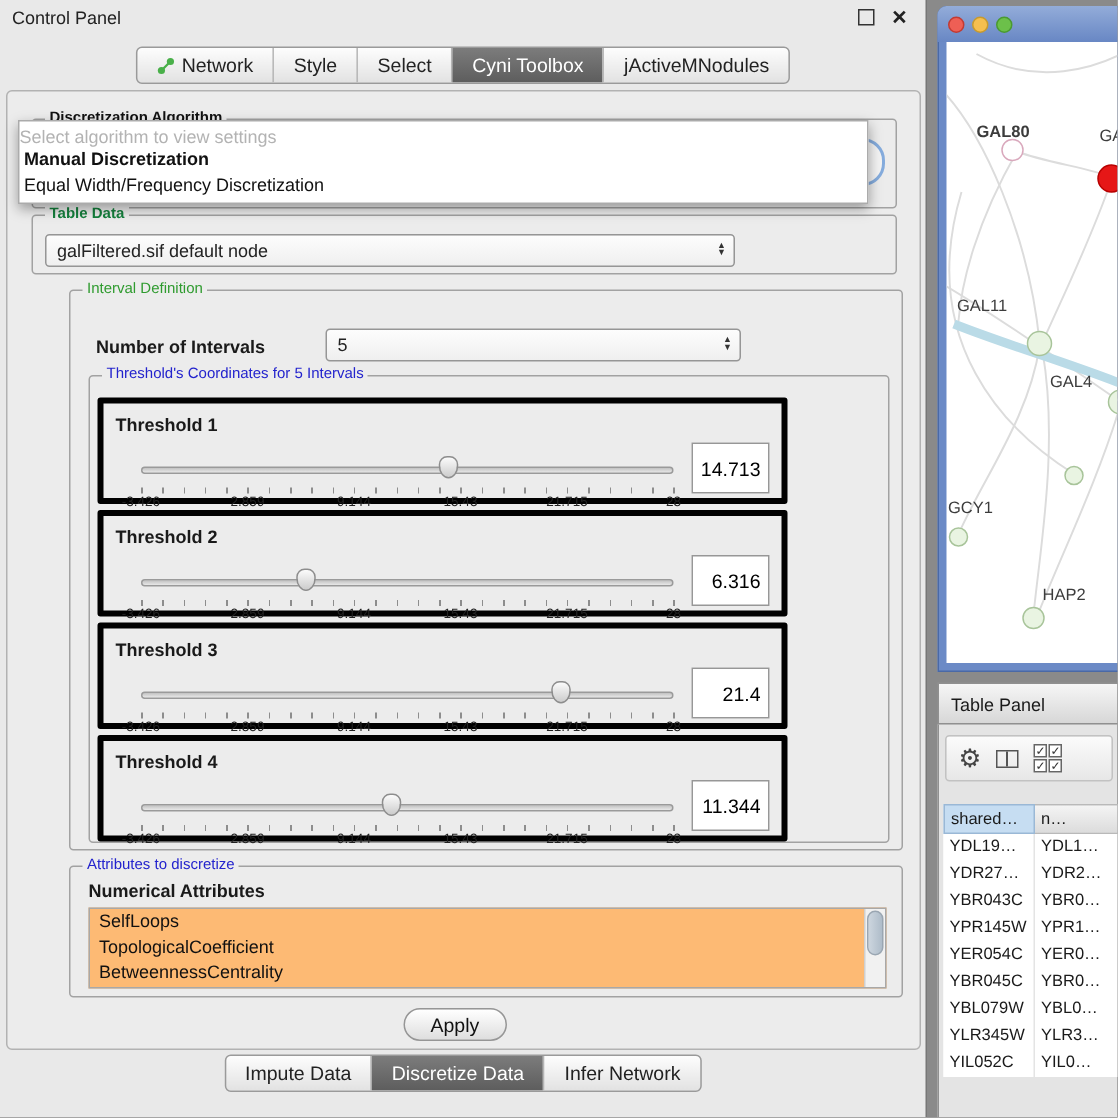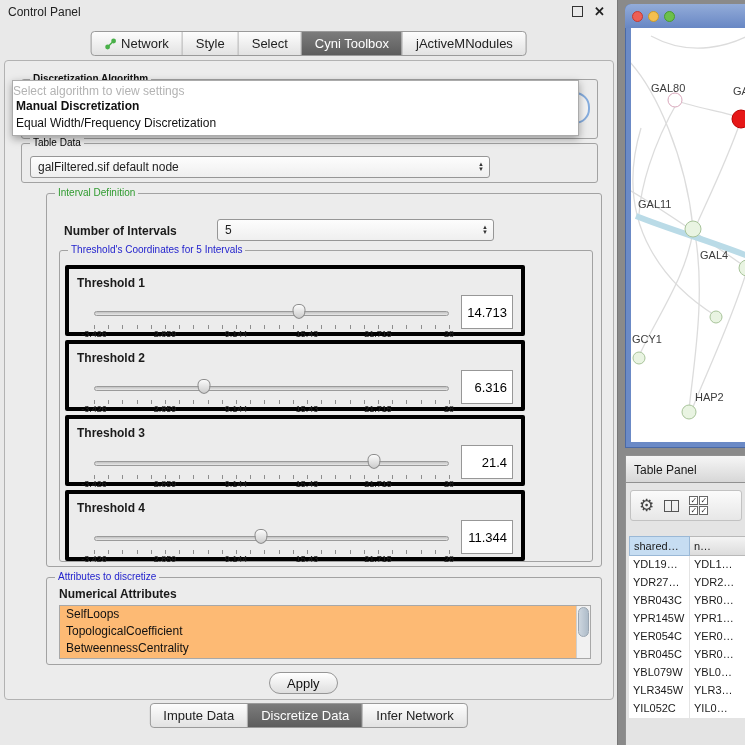--- a/index.html
+++ b/index.html
@@ -19,21 +19,21 @@
   .tabstrip.bottom{top:703px;left:50%;transform:translateX(-50%)}
   .tab{display:flex;align-items:center;gap:5px;padding:0 13px;font-size:13px;color:#222;border-right:1px solid #b5b5b5;white-space:nowrap}
   .tab:last-child{border-right:none}
   .tab.sel{background:linear-gradient(#7c7c7c,#5d5d5d);color:#fff}
 
   .mainpanel{position:absolute;left:4px;top:60px;width:610px;height:640px;background:#ececec;border:1px solid #b2b2b2;border-radius:4px}
 
   .groupbox{position:absolute;border:1px solid #a2a2a2;border-radius:3px}
   .gtitle{position:absolute;top:-8px;left:8px;background:#ececec;padding:0 3px;font-size:10px;line-height:14px;white-space:nowrap}
   .t-black{color:#111;font-weight:700}
-  .t-navy{color:#000000;font-weight:400}
+  .t-navy{color:#15803d;font-weight:700}
   .t-green{color:#2f9b2f}
   .t-blue{color:#2323cd}
 
   .combo{position:absolute;background:linear-gradient(#fdfdfd,#efefef);border:1px solid #969696;border-radius:3px;font-size:12px;display:flex;align-items:center;padding:0 22px 0 7px;color:#222;white-space:nowrap;overflow:hidden}
   .combo .arrows{position:absolute;right:5px;top:50%;transform:translateY(-50%);display:flex;flex-direction:column;font-size:6px;line-height:5px;color:#333}
 
   .focus-combo{position:absolute;border:2px solid #85acdd;border-radius:15px;background:#f3f3f3}
 
   
   .popup{position:absolute;left:12px;top:80px;width:567px;height:56px;background:#fff;border:1px solid #ababab;box-shadow:0 3px 8px rgba(0,0,0,.35);z-index:40;font-size:12px}
@@ -292,21 +292,21 @@
         </g>
         <path d="M5,188 C40,202 85,215 122,230" stroke="#badbe7" stroke-width="6" fill="none"></path>
         <circle cx="44" cy="72" r="7" fill="#ffffff" stroke="#d9a8bc"></circle>
         <circle cx="110" cy="91" r="9" fill="#e61717" stroke="#b80000"></circle>
         <circle cx="62" cy="201" r="8" fill="#e9f4e2" stroke="#a8c49a"></circle>
         <circle cx="116" cy="240" r="8" fill="#e9f4e2" stroke="#a8c49a"></circle>
         <circle cx="85" cy="289" r="6" fill="#e9f4e2" stroke="#a8c49a"></circle>
         <circle cx="8" cy="330" r="6" fill="#e9f4e2" stroke="#a8c49a"></circle>
         <circle cx="58" cy="384" r="7" fill="#e9f4e2" stroke="#a8c49a"></circle>
       </svg>
-      <span class="netlabel" style="left: 20px; top: 54px;">GAL80</span>
+      <span class="netlabel" style="left: 20px; top: 54px; font-weight: bold;">GAL80</span>
       <span class="netlabel" style="left: 102px; top: 57px;">GA</span>
       <span class="netlabel" style="left: 7px; top: 170px;">GAL11</span>
       <span class="netlabel" style="left: 69px; top: 221px;">GAL4</span>
       <span class="netlabel" style="left: 1px; top: 305px;">GCY1</span>
       <span class="netlabel" style="left: 64px; top: 363px;">HAP2</span>
     </div>
   </section>
 
   <div class="tp-head">
     <span class="tp-title">Table Panel</span>

